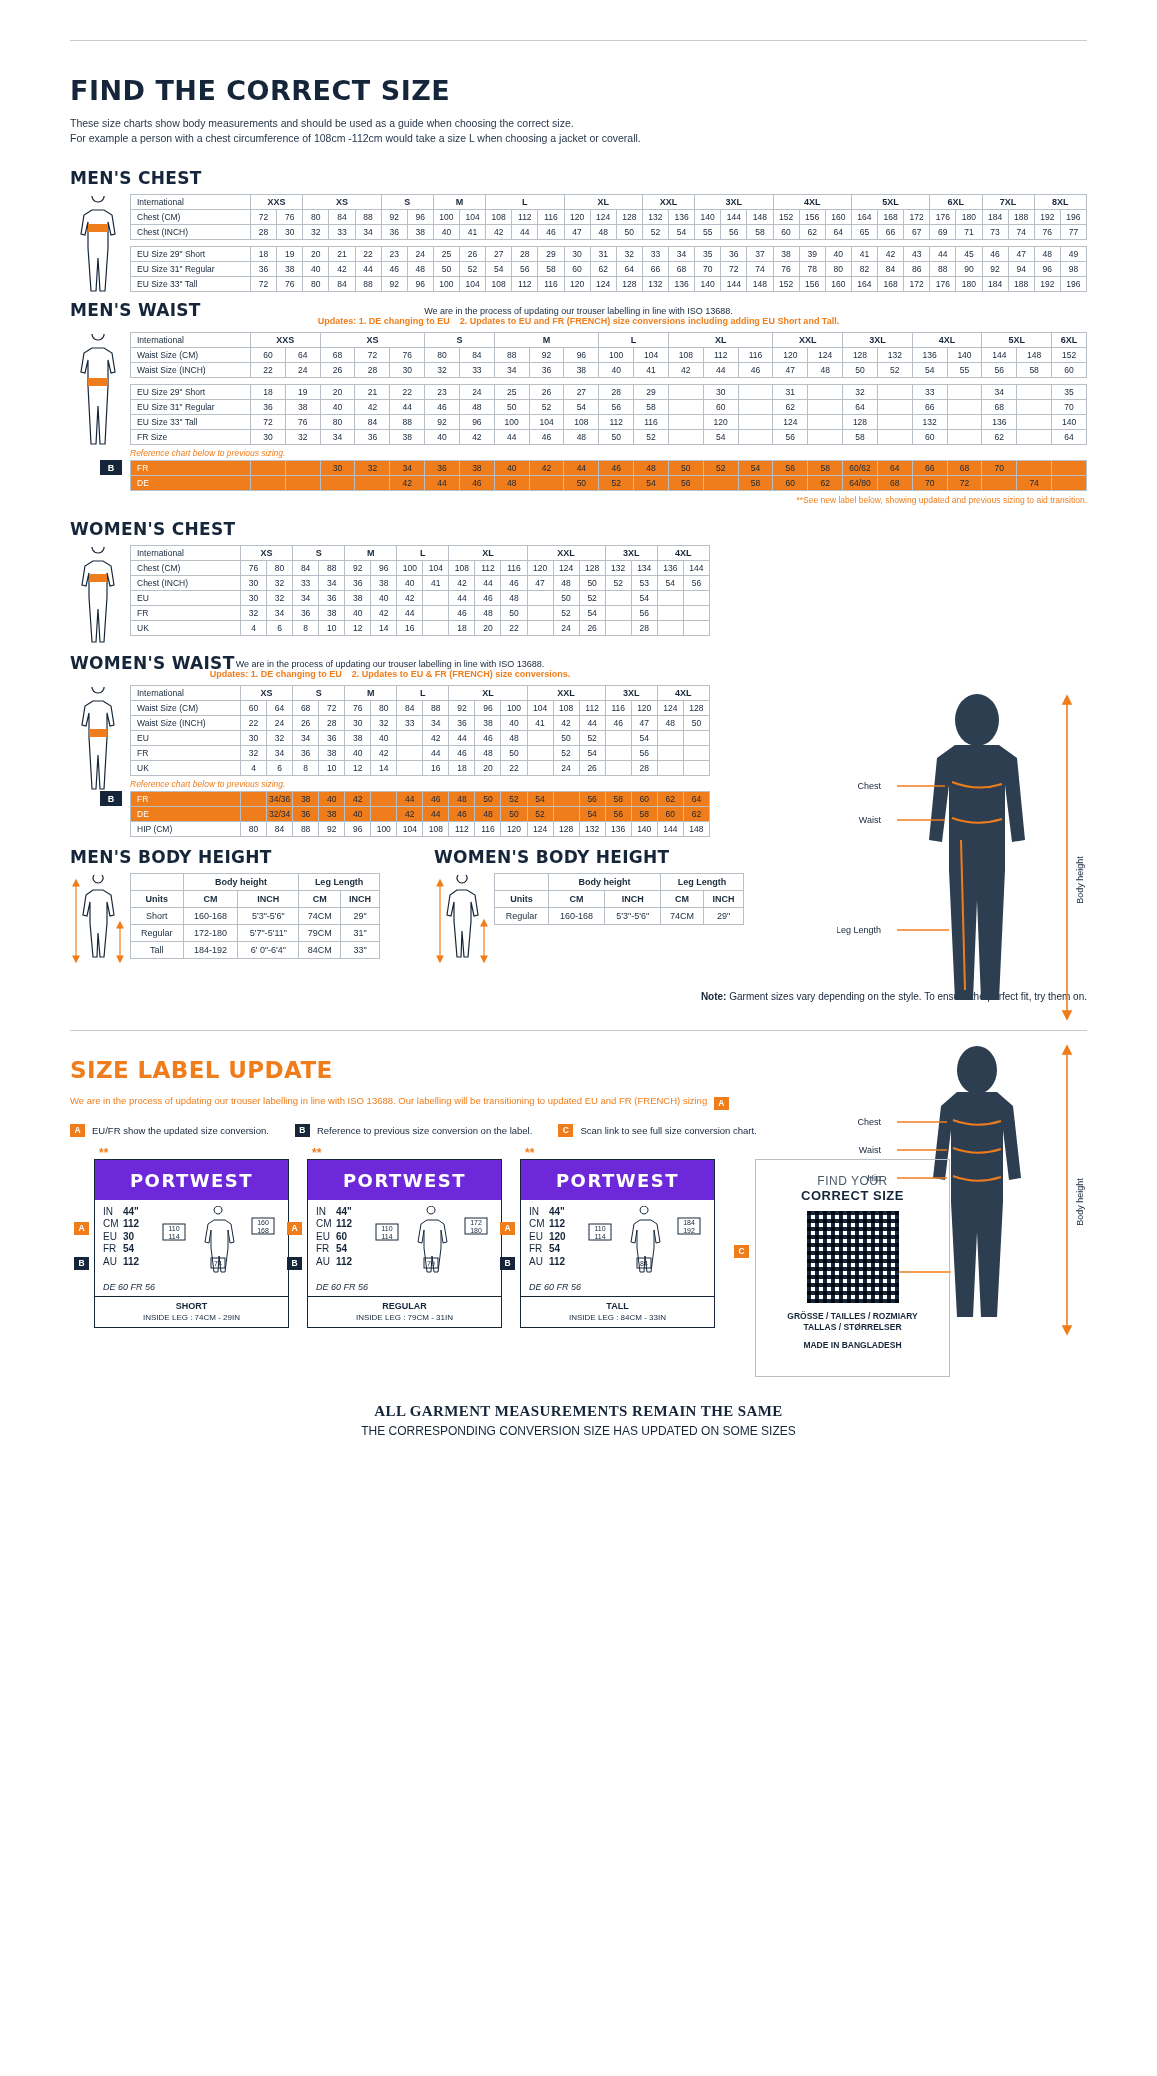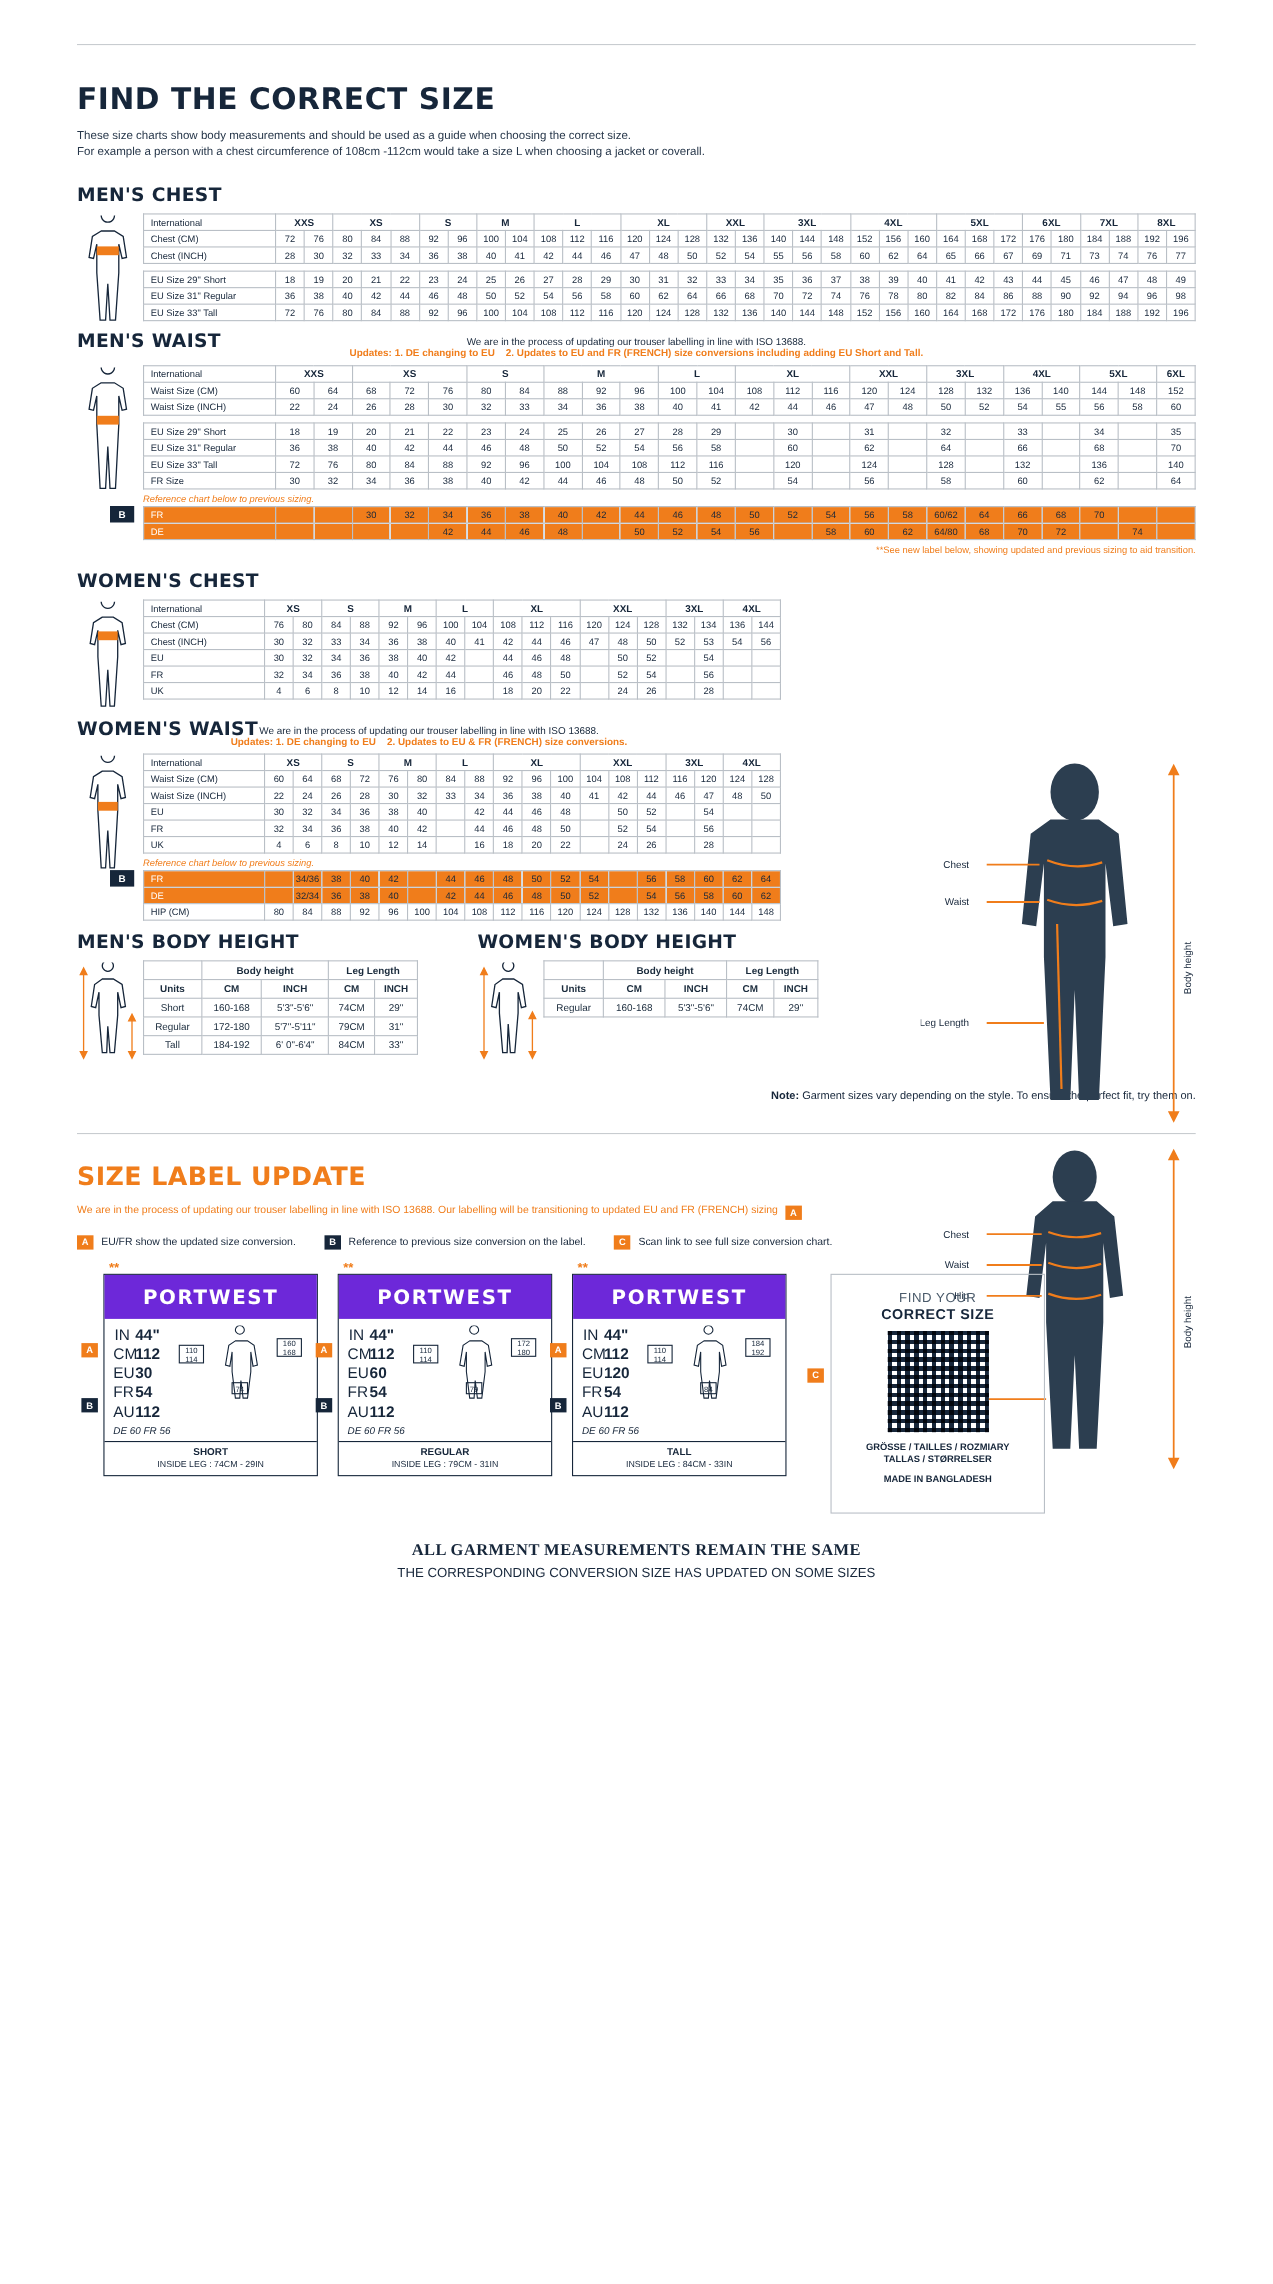--- a/index.html
+++ b/index.html
@@ -197,24 +197,23 @@
     letter-spacing: 1.5px;
     font-family: "DejaVu Sans", sans-serif;
     position: relative;
   }
   .label-body {
     display: flex;
     padding: 6px 8px 2px 8px;
     min-height: 72px;
   }
   .label-codes {
-    font-size: 14px;
+    font-size: 10px;
     line-height: 1.25;
     width: 64px;
-    text-align: center;
   }
   .label-codes .r { display: flex; gap: 4px; }
   .label-codes .k { width: 16px; color: #16263a; }
   .label-codes .v { font-weight: bold; color: #16263a; }
   .label-fig { flex: 1; position: relative; }
   .prev-row {
     font-size: 9px;
     font-style: italic;
     padding: 2px 8px 4px 8px;
     border-top: 0;

